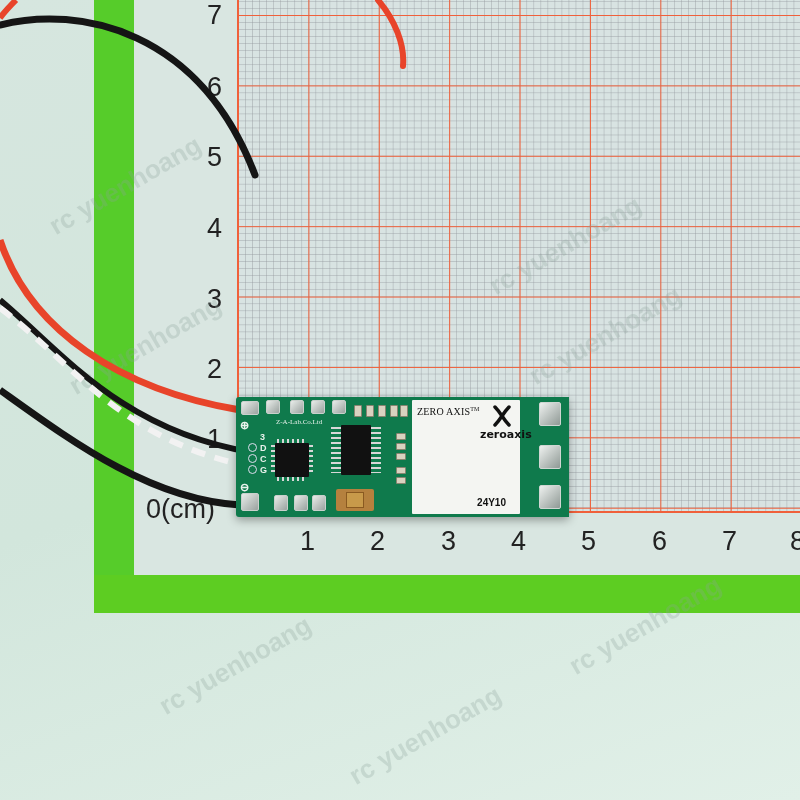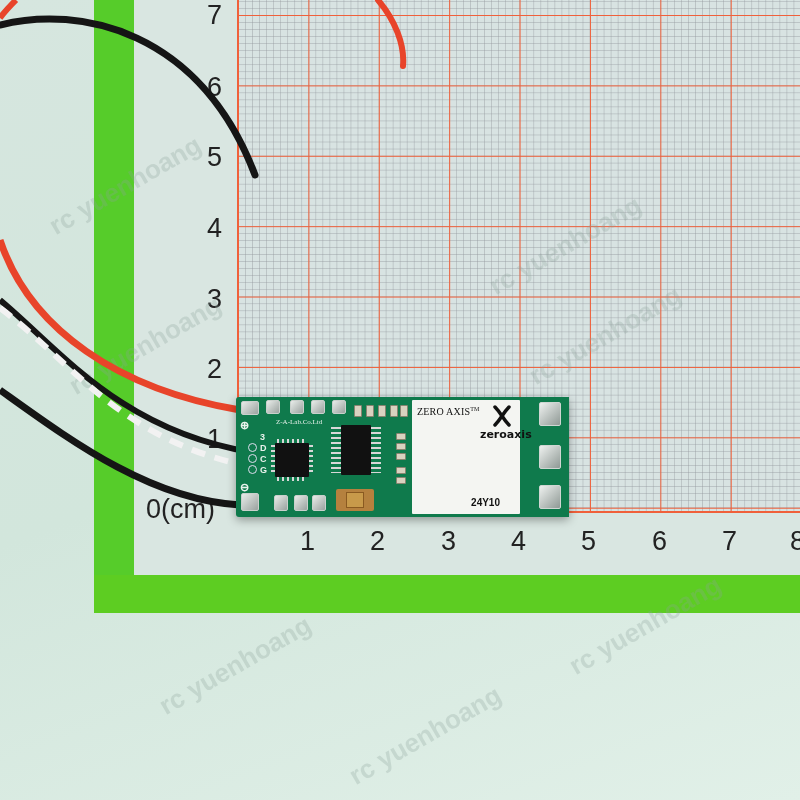--- a/index.html
+++ b/index.html
@@ -52,21 +52,21 @@
     position: absolute; left: 176px; top: 3px; width: 108px; height: 114px;
     background: #f4f5f2; border-radius: 1px;
   }
   .lbl-brand { position: absolute; left: 5px; top: 6px; font-size: 10px;
     font-family: "Liberation Serif", serif; color: #111; letter-spacing: 0.2px; }
   .lbl-brand sup { font-size: 6px; }
   .lbl-logo-text { position: absolute; left: 68px; top: 28px; font-size: 11px;
     font-weight: bold; color: #111; font-family: "DejaVu Sans", sans-serif; }
   .lbl-lines { position: absolute; left: 5px; top: 80px; font-size: 9px; line-height: 10px;
     font-family: "Liberation Serif", serif; color: #111; }
-  .lbl-date { position: absolute; right: 20px; bottom: 6px; font-size: 10px; font-weight: bold; color: #111; }
+  .lbl-date { position: absolute; right: 14px; bottom: 6px; font-size: 10px; font-weight: bold; color: #111; }
 
   .pad { position: absolute; background: linear-gradient(135deg, #e8ece9, #9aa29f); border-radius: 2px; border: 1px solid #c9d0cc; }
   .chip { position: absolute; background: #111; border-radius: 1px; }
   .chip-pins-v { position: absolute; background:
     repeating-linear-gradient(to bottom, #d8d8d8 0 2px, transparent 2px 5px); }
   .chip-pins-h { position: absolute; background:
     repeating-linear-gradient(to right, #d8d8d8 0 2px, transparent 2px 5px); }
   .smd { position: absolute; background: #d9d2c0; border: 1px solid #8a8470; border-radius: 1px; }
   .silk { position: absolute; color: #e8f2ec; font-weight: bold; font-size: 9px; line-height: 1; }
   .silk-circle { position: absolute; width: 9px; height: 9px; border-radius: 50%; border: 1.5px solid #dde; }

